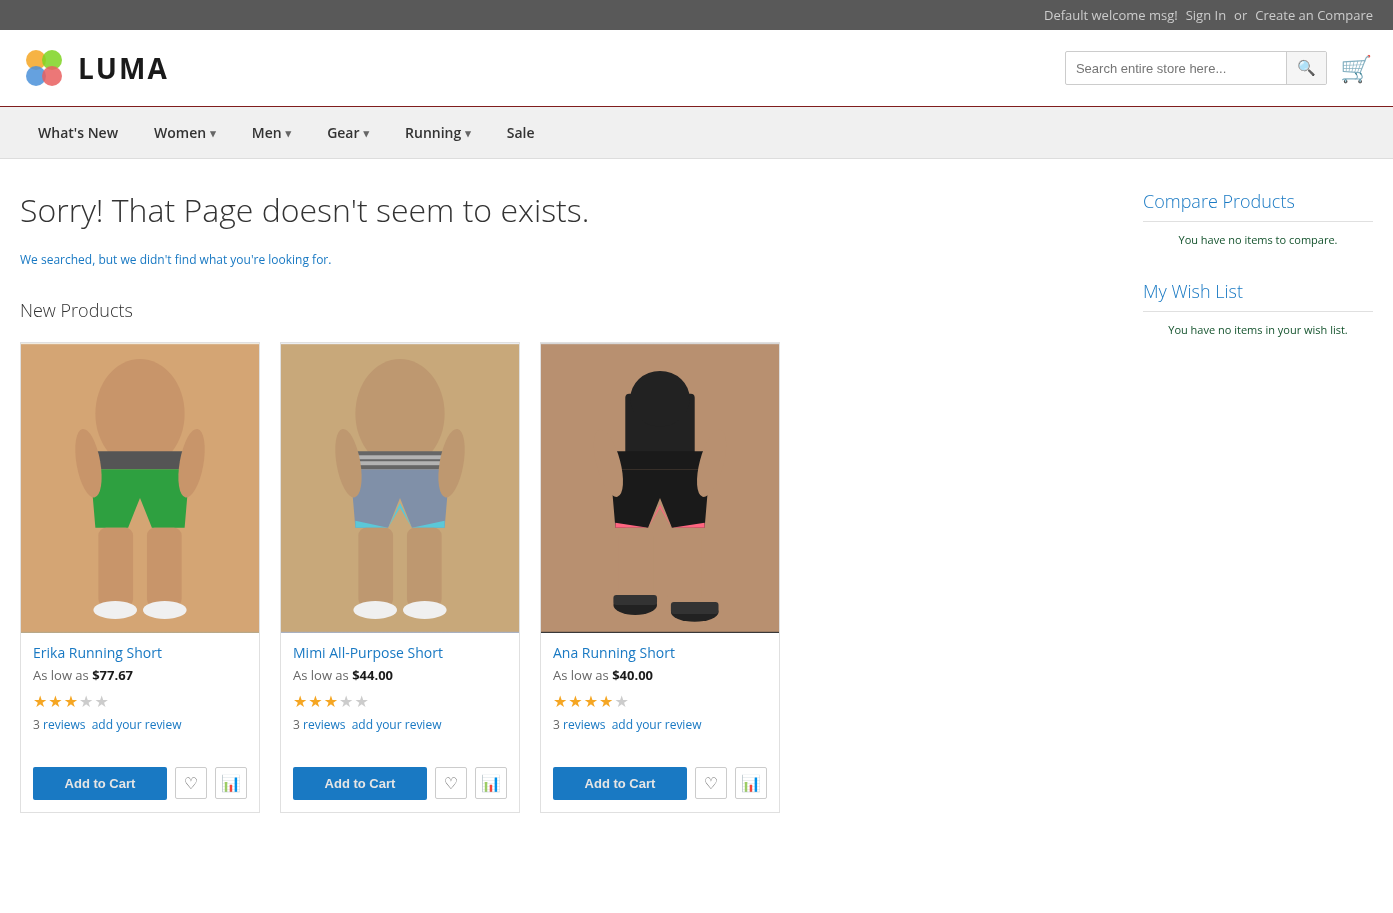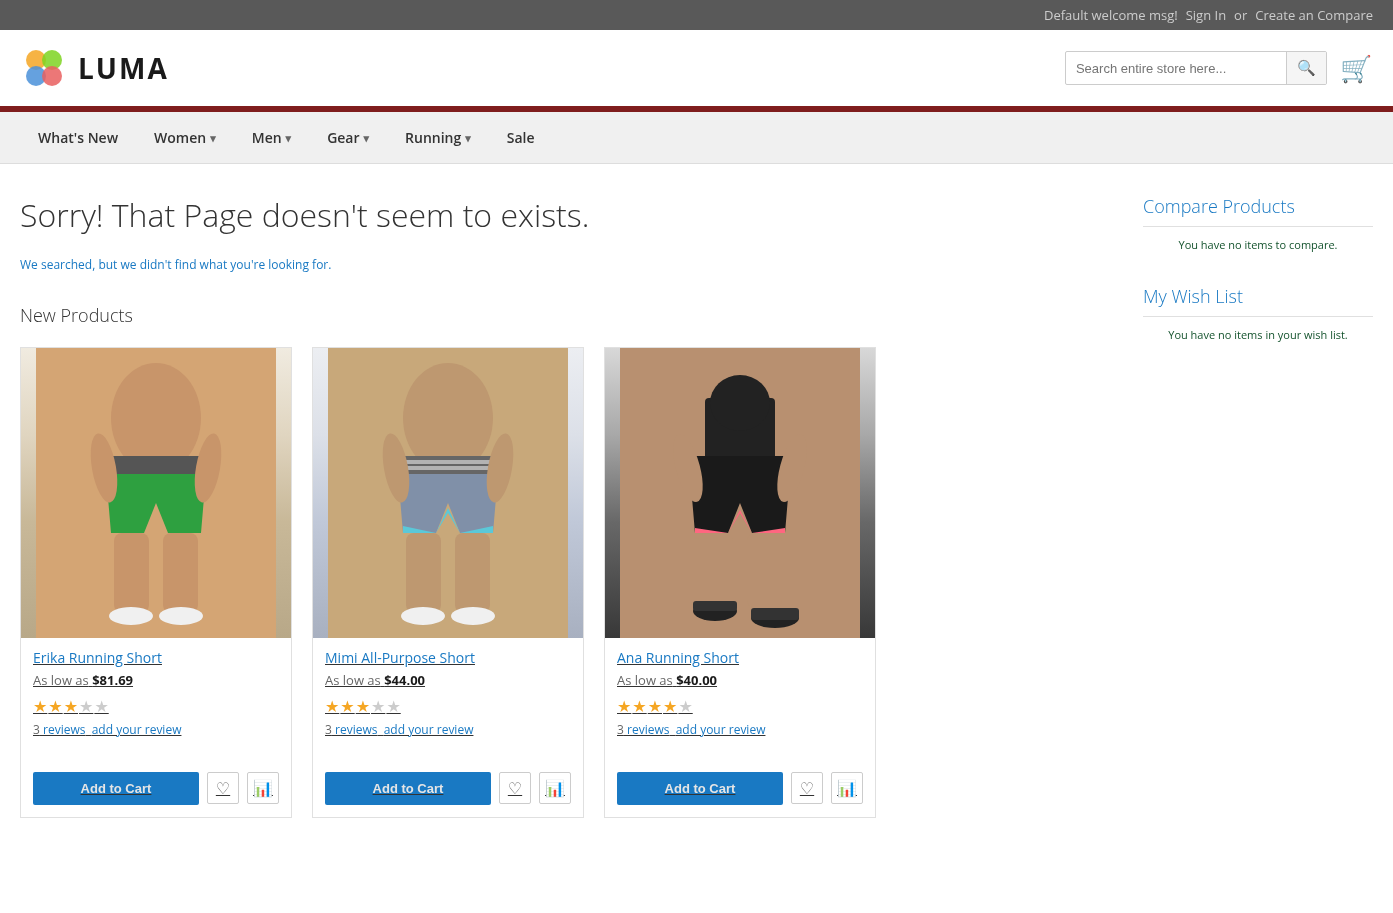--- a/index.html
+++ b/index.html
@@ -19,21 +19,21 @@
     }
     .top-bar a { color: #ccc; text-decoration: none; }
 
     
     .header {
       background: #fff;
       padding: 14px 20px;
       display: flex;
       align-items: center;
       justify-content: space-between;
-      border-bottom: 6px solid #7f1d1d;
+      border-bottom: 1px solid #7f1d1d;
     }
     .logo-area { display: flex; align-items: center; gap: 10px; }
     .logo-icon {
       width: 48px;
       height: 48px;
     }
     .logo-text {
       font-size: 28px;
       font-weight: 700;
       color: #1a1a1a;
@@ -124,26 +124,25 @@
       font-weight: 300;
       color: #333;
       margin-bottom: 20px;
     }
     .products-grid {
       display: flex;
       gap: 20px;
       flex-wrap: wrap;
     }
     .product-card {
-      width: 272px;
+      width: 240px;
       border: 1px solid #e0e0e0;
       background: #fff;
       position: relative;
       overflow: hidden;
-      text-decoration: underline;
     }
 
     .product-info { padding: 10px 12px 8px; }
     .product-name {
       font-size: 14px;
       color: #1979c3;
       font-weight: 400;
       margin-bottom: 4px;
       cursor: pointer;
     }
@@ -320,21 +319,21 @@
             <ellipse cx="145" cy="268" rx="22" ry="9" fill="#f0f0f0"></ellipse>
 
             <ellipse cx="68" cy="120" rx="12" ry="35" fill="#c8956a" transform="rotate(-10 68 120)"></ellipse>
             <ellipse cx="172" cy="120" rx="12" ry="35" fill="#c8956a" transform="rotate(10 172 120)"></ellipse>
           </svg>
         </div>
         <div class="product-info">
           <div class="product-name">Erika Running Short</div>
           <div class="product-price">
             <span>As low as</span>
-            <strong>$81.69</strong>
+            <strong>$77.67</strong>
           </div>
           <div class="stars">
             <span class="star">★</span>
             <span class="star">★</span>
             <span class="star">★</span>
             <span class="star empty">★</span>
             <span class="star empty">★</span>
           </div>
           <div class="reviews-line">
             <span>3</span>&nbsp;<a href="#">reviews</a>&nbsp;&nbsp;<a href="#">add your review</a>

